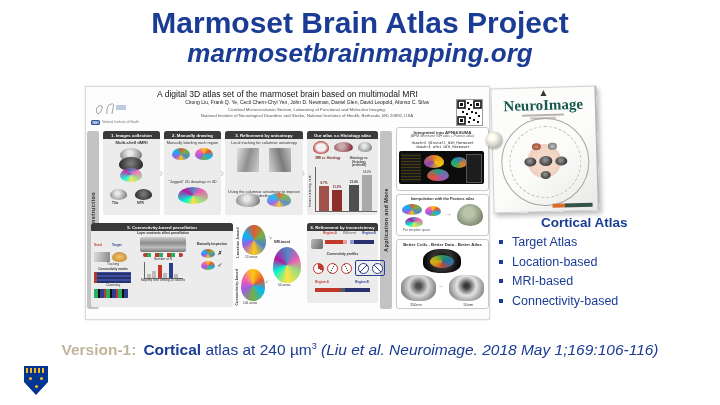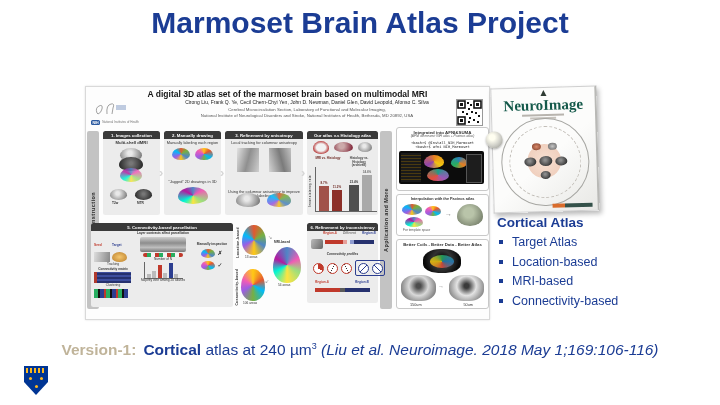--- a/index.html
+++ b/index.html
@@ -8,21 +8,21 @@
   
   .title{position:absolute;top:6px;left:0;width:720px;text-align:center;
          font-size:30px;font-weight:bold;color:#1b3c94;letter-spacing:0px;}
   .subtitle{position:absolute;top:38px;left:0;width:720px;text-align:center;
          font-size:26px;font-weight:bold;font-style:italic;color:#1b3c94;}
   
   .poster{position:absolute;left:85px;top:86px;width:403px;height:232px;background:#fdfdfd;
           border:1px solid #d9d9d9;box-shadow:0 0 2px rgba(0,0,0,.12);}
   .poster *{line-height:1.18;}
   .ptitle{position:absolute;top:2px;left:30px;right:30px;text-align:center;
-          font-size:8.5px;font-weight:bold;color:#161616;}
+          font-size:8.5px;font-weight:normal;color:#161616;}
   .plogos{position:absolute;left:5px;top:14px;width:72px;height:28px;}
   .marmoset-svg{position:absolute;left:2px;top:0;}
   .nihbadge{position:absolute;left:0;top:19px;display:flex;align-items:center;gap:2px;}
   .nihbox{background:#2c5aa0;color:#fff;font-size:3.6px;font-weight:bold;border-radius:1.5px;
           padding:0.5px 1.5px;}
   .nihtxt{font-size:3px;color:#777;}
   .pauthors{position:absolute;left:80px;top:13px;width:282px;text-align:center;}
   .authline{font-size:5px;color:#222;}
   .affline{font-size:4.3px;color:#555;margin-top:1px;}
   .qr{position:absolute;right:6px;top:12px;width:25px;height:25px;background:#fff;border:1px solid #999;}
@@ -62,21 +62,21 @@
   .jcircle2{position:absolute;left:7px;top:7px;width:70px;height:70px;border:1px dashed #c2beb8;border-radius:50%;}
   .jcenter{position:absolute;left:25px;top:25px;width:34px;height:34px;border-radius:50%;
            background:radial-gradient(#f7e0d2,#edc9b6);}
   .jbrain{position:absolute;border-radius:50%;background:radial-gradient(circle at 45% 40%,#8c8c8c 10%,#2d2d2d 80%);}
   .knob{position:absolute;left:-7px;top:42px;width:17px;height:17px;border-radius:50%;
         background:radial-gradient(circle at 38% 35%,#fffef0 18%,#cfcfc8 55%,#8f8f88);box-shadow:0 1px 2px rgba(0,0,0,.3);}
   .jstrip{position:absolute;bottom:3px;right:5px;width:40px;height:4px;
           background:linear-gradient(90deg,#d96c2c 30%,#35524a 30%);}
   
   .cortical{position:absolute;left:497px;top:215px;width:210px;color:#1b3c94;}
-  .chead{font-size:13.5px;font-weight:bold;}
+  .chead{font-size:13.5px;font-weight:bold;margin-left:44px;}
   .cortical ul{list-style:none;margin:3px 0 0 0;padding:0;}
   .cortical li{position:relative;font-size:12.5px;padding-left:15px;line-height:1.56;}
   .sqbullet{position:absolute;left:2px;top:7px;width:4px;height:4px;background:#1b3c94;}
   
   .footer{position:absolute;top:341px;left:0;width:720px;text-align:center;font-size:15.5px;color:#1b3c94;}
   .fver{color:#c0b49a;font-weight:bold;margin-right:7px;}
   .femp{font-weight:bold;}
   .fcite{font-style:italic;}
   .footer sup{font-size:9px;}
   
@@ -92,20 +92,21 @@
   .pitt1{font-size:8.5px;}
   .pitt2{font-size:15px;margin-top:-1px;}
   .axis{position:absolute;border-left:.5px solid #666;border-bottom:.5px solid #666;}
 </style>
 </head>
 <body>
 
 <div class="slide">
 
   <div class="title">Marmoset Brain Atlas Project</div>
+  <div class="subtitle">marmosetbrainmapping.org</div>
 
   <div class="poster">
     <div class="ptitle">A digital 3D atlas set of the marmoset brain based on multimodal MRI</div>
 
     <div class="plogos">
       <svg class="marmoset-svg" width="34" height="17" viewBox="0 0 34 17">
         <path d="M4 12 Q2 7 6 5 Q10 3 9 8 Q8 12 5 13 Z" fill="none" stroke="#8a8a8a" stroke-width="0.8"></path>
         <path d="M14 13 Q13 4 18 3 Q22 2 20 7 L19 13" fill="none" stroke="#8a8a8a" stroke-width="0.8"></path>
         <rect x="23" y="4" width="10" height="5" fill="#bfcbe0"></rect>
       </svg>

